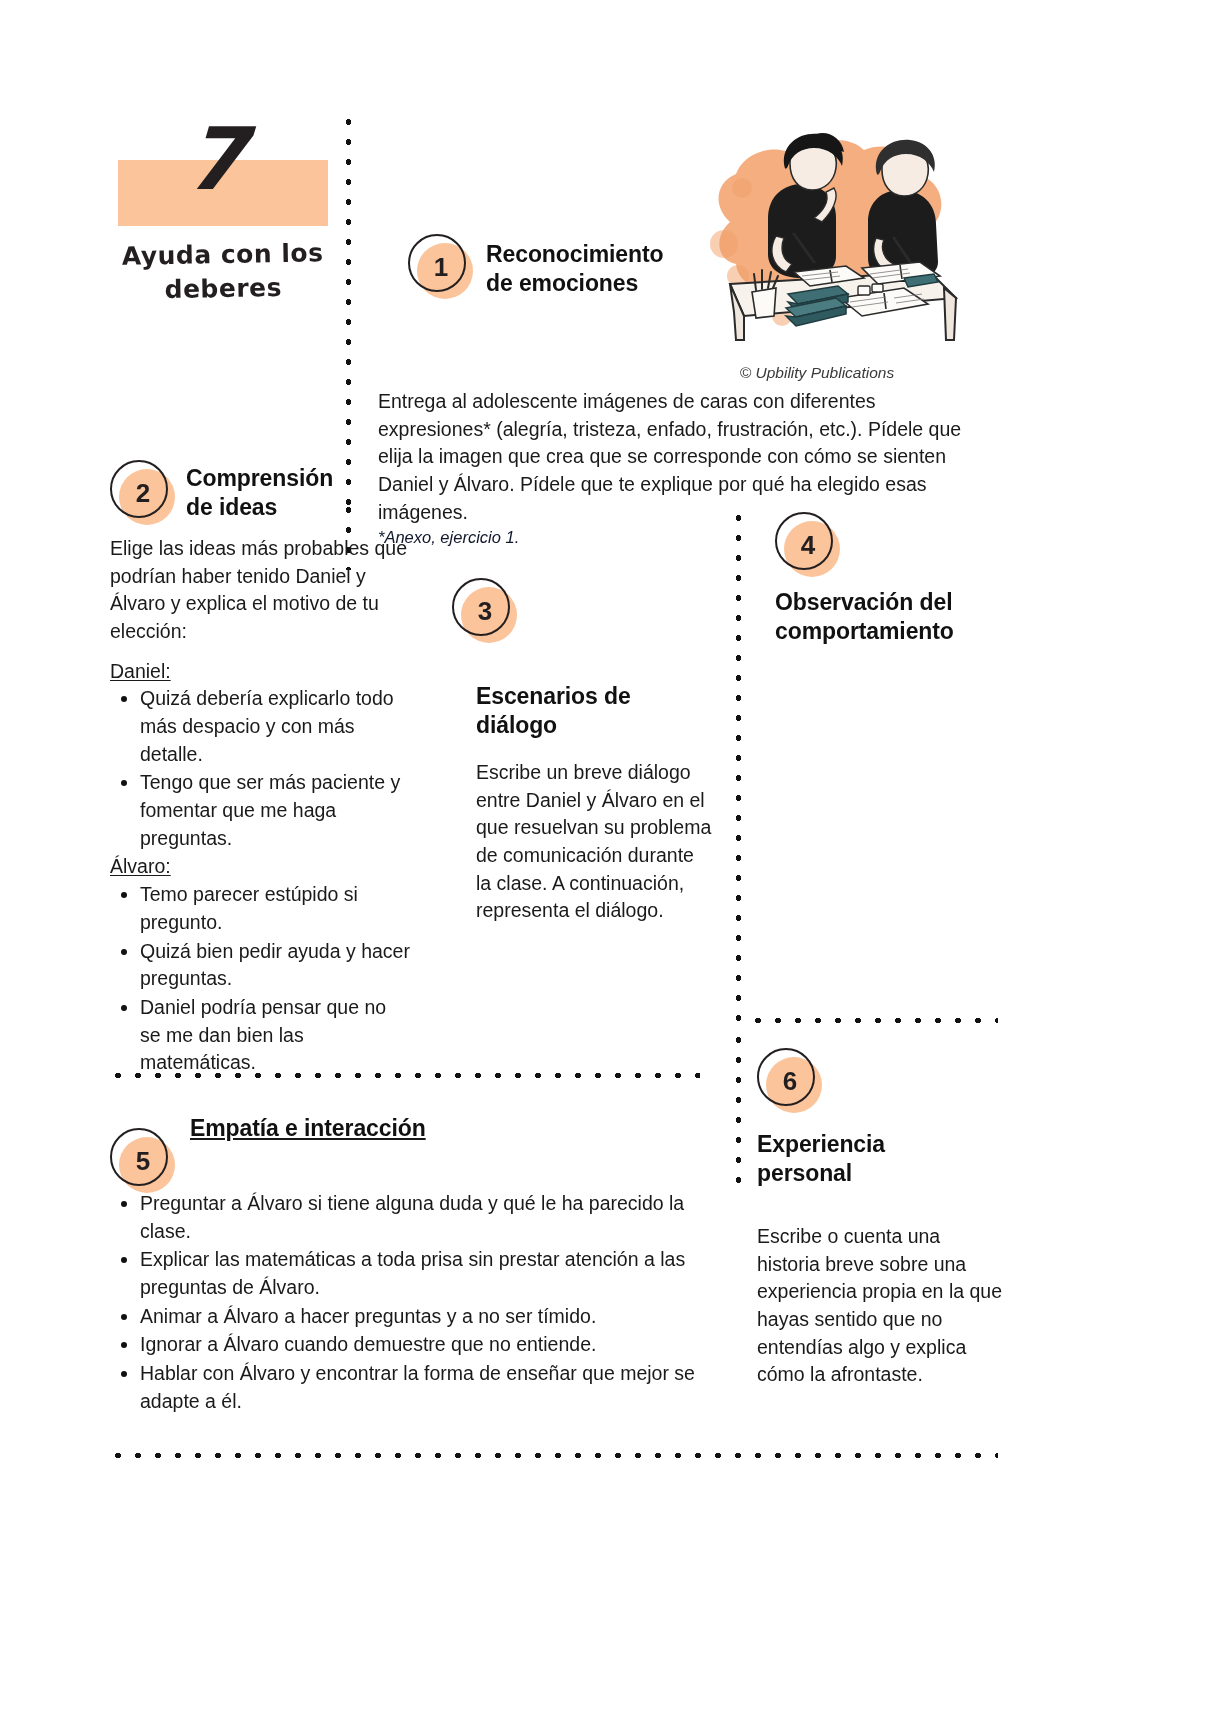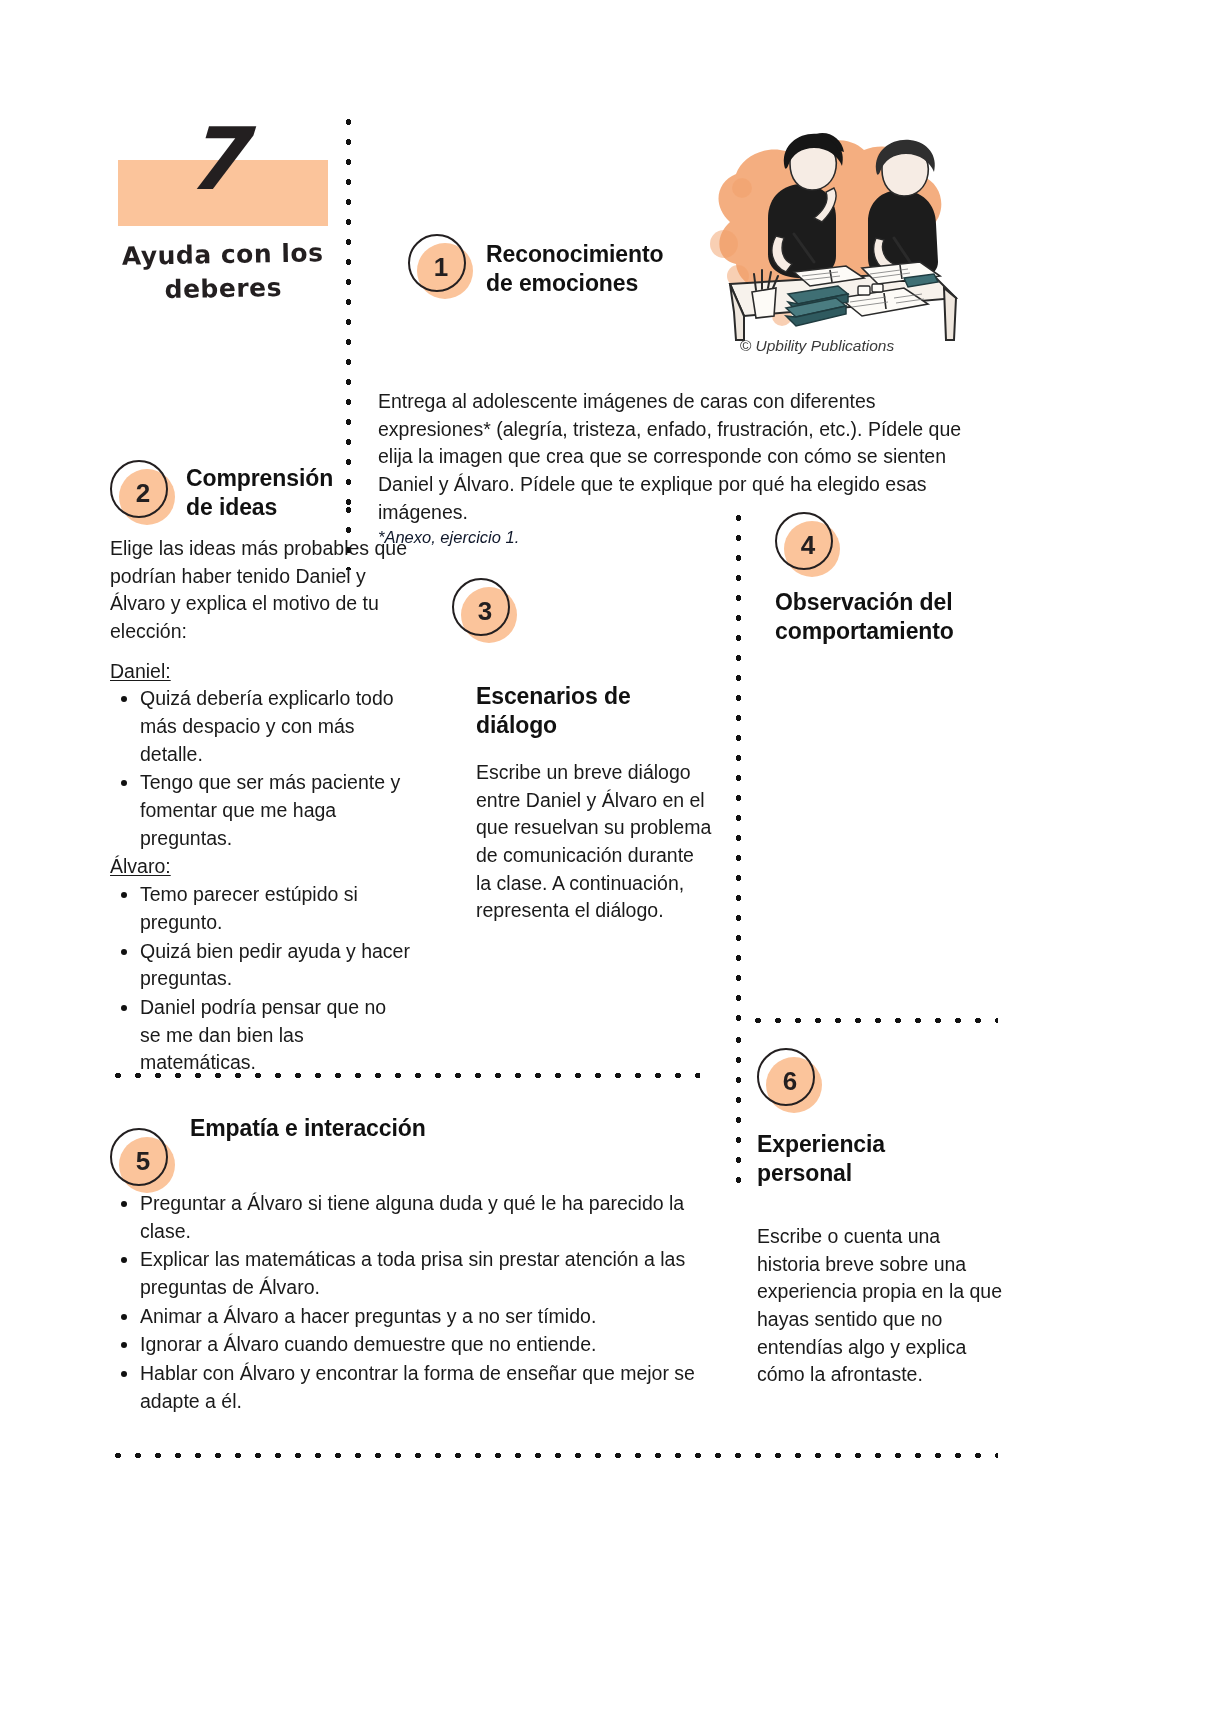--- a/index.html
+++ b/index.html
@@ -110,21 +110,21 @@
   .sec5 { position: absolute; left: 110px; top: 1110px; width: 600px; }
   .sec5-head { display: flex; align-items: flex-start; gap: 18px; }
   .sec5-list { margin-top: 34px; }
 
   .sec6 { position: absolute; left: 757px; top: 1048px; width: 250px; }
   .sec6-body { margin-top: 20px; }
 
   
   .illo { position: absolute; left: 672px; top: 126px; width: 290px; height: 215px; }
   .illo svg { display: block; width: 290px; height: 215px; }
-  .credit-wrap { position: absolute; left: 672px; top: 337px; width: 290px; }
+  .credit-wrap { position: absolute; left: 672px; top: 364px; width: 290px; }
 </style>
 </head>
 <body>
 
 <div class="page">
 
   <div class="dots-v" style="left:345px; top:112px; height:405px;"></div>
   <div class="dots-v" style="left:345px; top:500px; height:70px;"></div>
   <div class="dots-v" style="left:735px; top:508px; height:520px;"></div>
   <div class="dots-v" style="left:735px; top:1030px; height:160px;"></div>
@@ -321,21 +321,21 @@
     </div>
   </div>
 
   <div class="sec5">
     <div class="sec5-head">
       <div class="num" style="margin-top:18px;">
         <div class="blob"></div>
         <div class="ring"></div>
         <div class="digit">5</div>
       </div>
-      <div style="padding-top:4px; width:500px;">
+      <div style="padding-top:4px; width:500px;text-decoration:underline;">
         <div class="h-title">Empatía e interacción</div>
       </div>
     </div>
 
     <ul class="bul sec5-list">
       <li>Preguntar a Álvaro si tiene alguna duda y qué le ha parecido la clase.</li>
       <li>Explicar las matemáticas a toda prisa sin prestar atención a las preguntas de Álvaro.</li>
       <li>Animar a Álvaro a hacer preguntas y a no ser tímido.</li>
       <li>Ignorar a Álvaro cuando demuestre que no entiende.</li>
       <li>Hablar con Álvaro y encontrar la forma de enseñar que mejor se adapte a él.</li>

